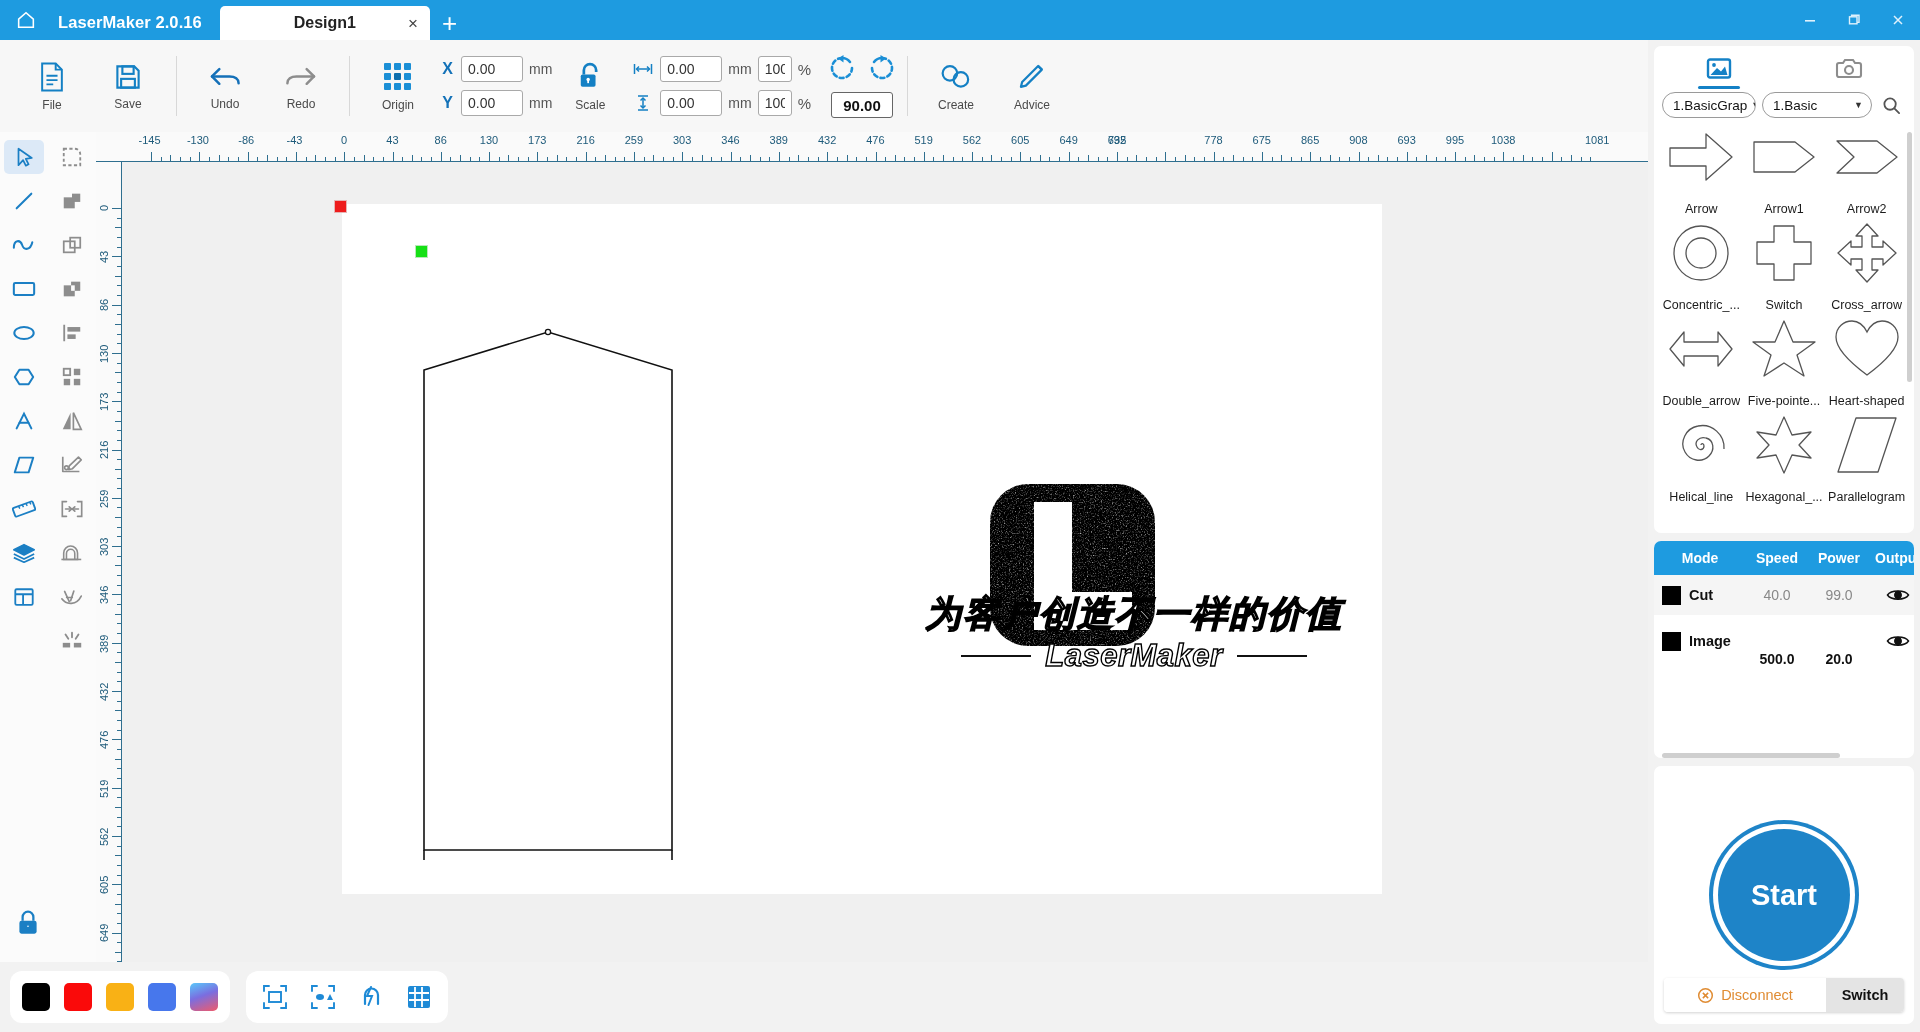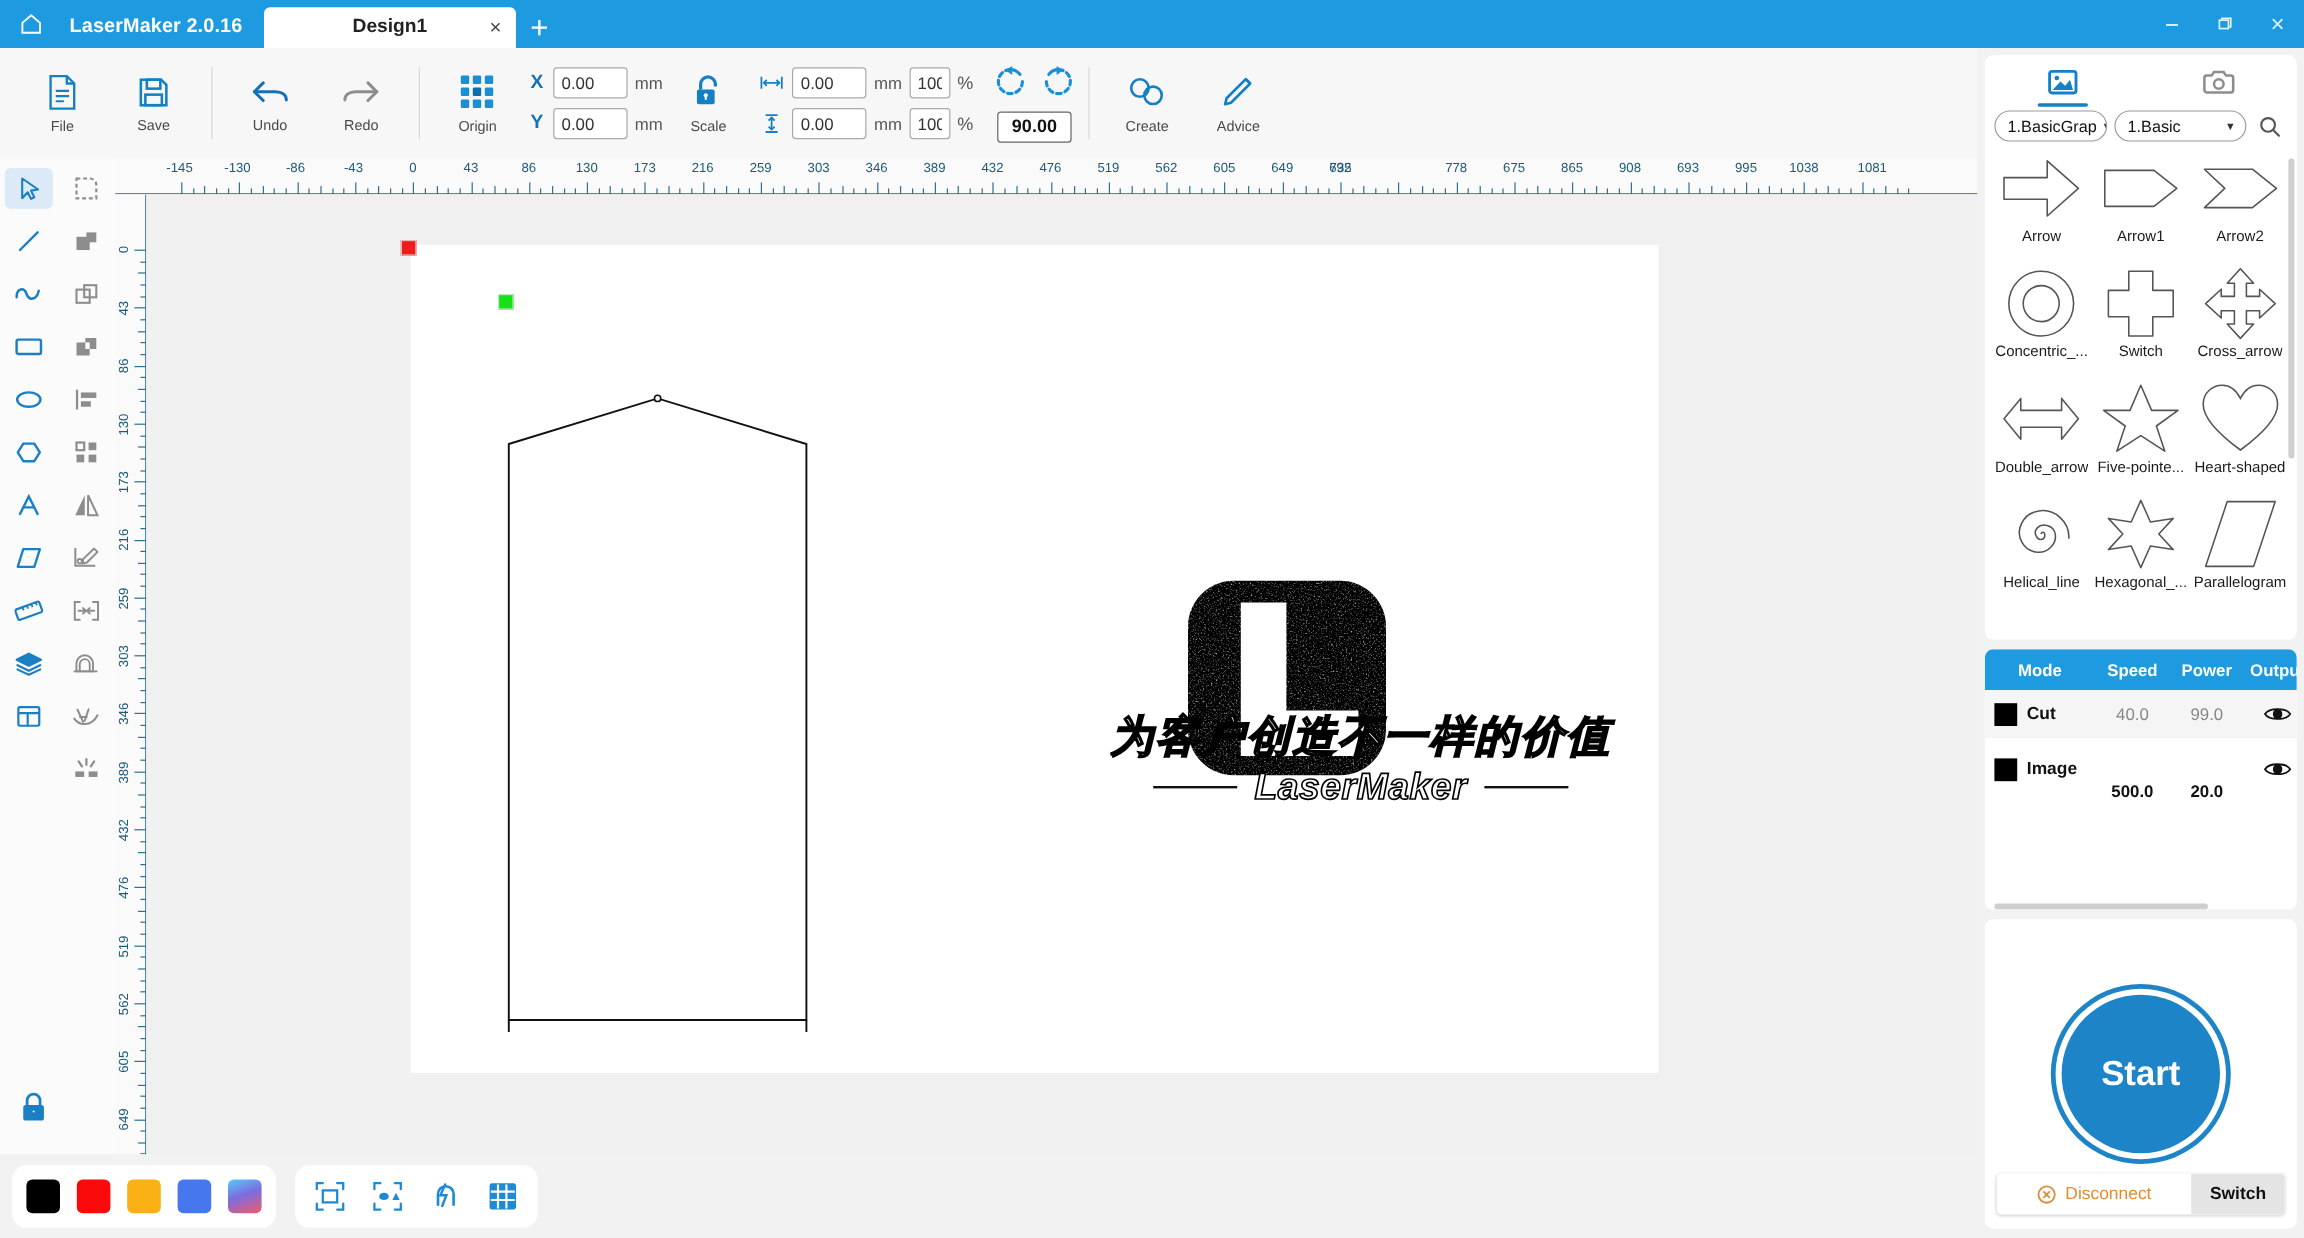--- a/index.html
+++ b/index.html
@@ -183,21 +183,21 @@
   .shape-grid {
     flex: 1; display: grid; grid-template-columns: repeat(3, 1fr);
     gap: 2px 0; padding: 2px 6px 0 6px; overflow: hidden; align-content: start;
   }
   .shape-cell {
     display: flex; flex-direction: column; align-items: center; justify-content: flex-start;
     height: 94px; cursor: pointer;
   }
   .shape-cell svg { display: block; }
   .shape-name {
-    font-size: 12.5px; color: #1b1b1b; margin-top: 2px; max-width: 82px;
+    font-size: 12.5px; color: #1b1b1b; margin-top: 14px; max-width: 82px;
     white-space: nowrap; overflow: hidden; text-overflow: ellipsis; text-align: center;
   }
   .lib-scroll {
     position: absolute; right: 2px; top: 86px; width: 5px; height: 250px;
     background: #cfcfcf; border-radius: 3px;
   }
 
   .layer-card { flex: 1; display: flex; flex-direction: column; overflow: hidden; position: relative; }
   .layer-head {
     display: grid; grid-template-columns: 92px 62px 62px 56px;
@@ -762,21 +762,21 @@
       <div class="rtick" style="left: 1378.42px; top: 23px; width: 1px; height: 7px;"></div>
       <div class="rtick" style="left: 1388.08px; top: 25px; width: 1px; height: 5px;"></div>
       <div class="rtick" style="left: 1397.74px; top: 25px; width: 1px; height: 5px;"></div>
       <div class="rtick" style="left: 1407.4px; top: 20px; width: 1px; height: 10px;"></div>
       <div class="rlab" style="left: 1395px; top: 2px;">1038</div>
       <div class="rtick" style="left: 1417.06px; top: 25px; width: 1px; height: 5px;"></div>
       <div class="rtick" style="left: 1426.72px; top: 23px; width: 1px; height: 7px;"></div>
       <div class="rtick" style="left: 1436.38px; top: 25px; width: 1px; height: 5px;"></div>
       <div class="rtick" style="left: 1446.04px; top: 25px; width: 1px; height: 5px;"></div>
       <div class="rtick" style="left: 1455.7px; top: 20px; width: 1px; height: 10px;"></div>
-      <div class="rlab" style="left: 1452px; top: 2px;">1081</div>
+      <div class="rlab" style="left: 1489px; top: 2px;">1081</div>
       <div class="rtick" style="left: 1465.36px; top: 25px; width: 1px; height: 5px;"></div>
       <div class="rtick" style="left: 1475.02px; top: 23px; width: 1px; height: 7px;"></div>
       <div class="rtick" style="left: 1484.68px; top: 25px; width: 1px; height: 5px;"></div>
       <div class="rtick" style="left: 1494.34px; top: 25px; width: 1px; height: 5px;"></div>
       <div class="rtick" style="left: 0px; top: 29px; width: 1552px; height: 1px;"></div>
     </div>
   <div class="ruler-v" id="rulerV">
       <div class="rtick" style="left: 16px; top: 46px; width: 10px; height: 1px;"></div>
       <div class="rlab-v" style="left: 2px; top: 49.3px;">0</div>
       <div class="rtick" style="left: 21px; top: 55.66px; width: 5px; height: 1px;"></div>

